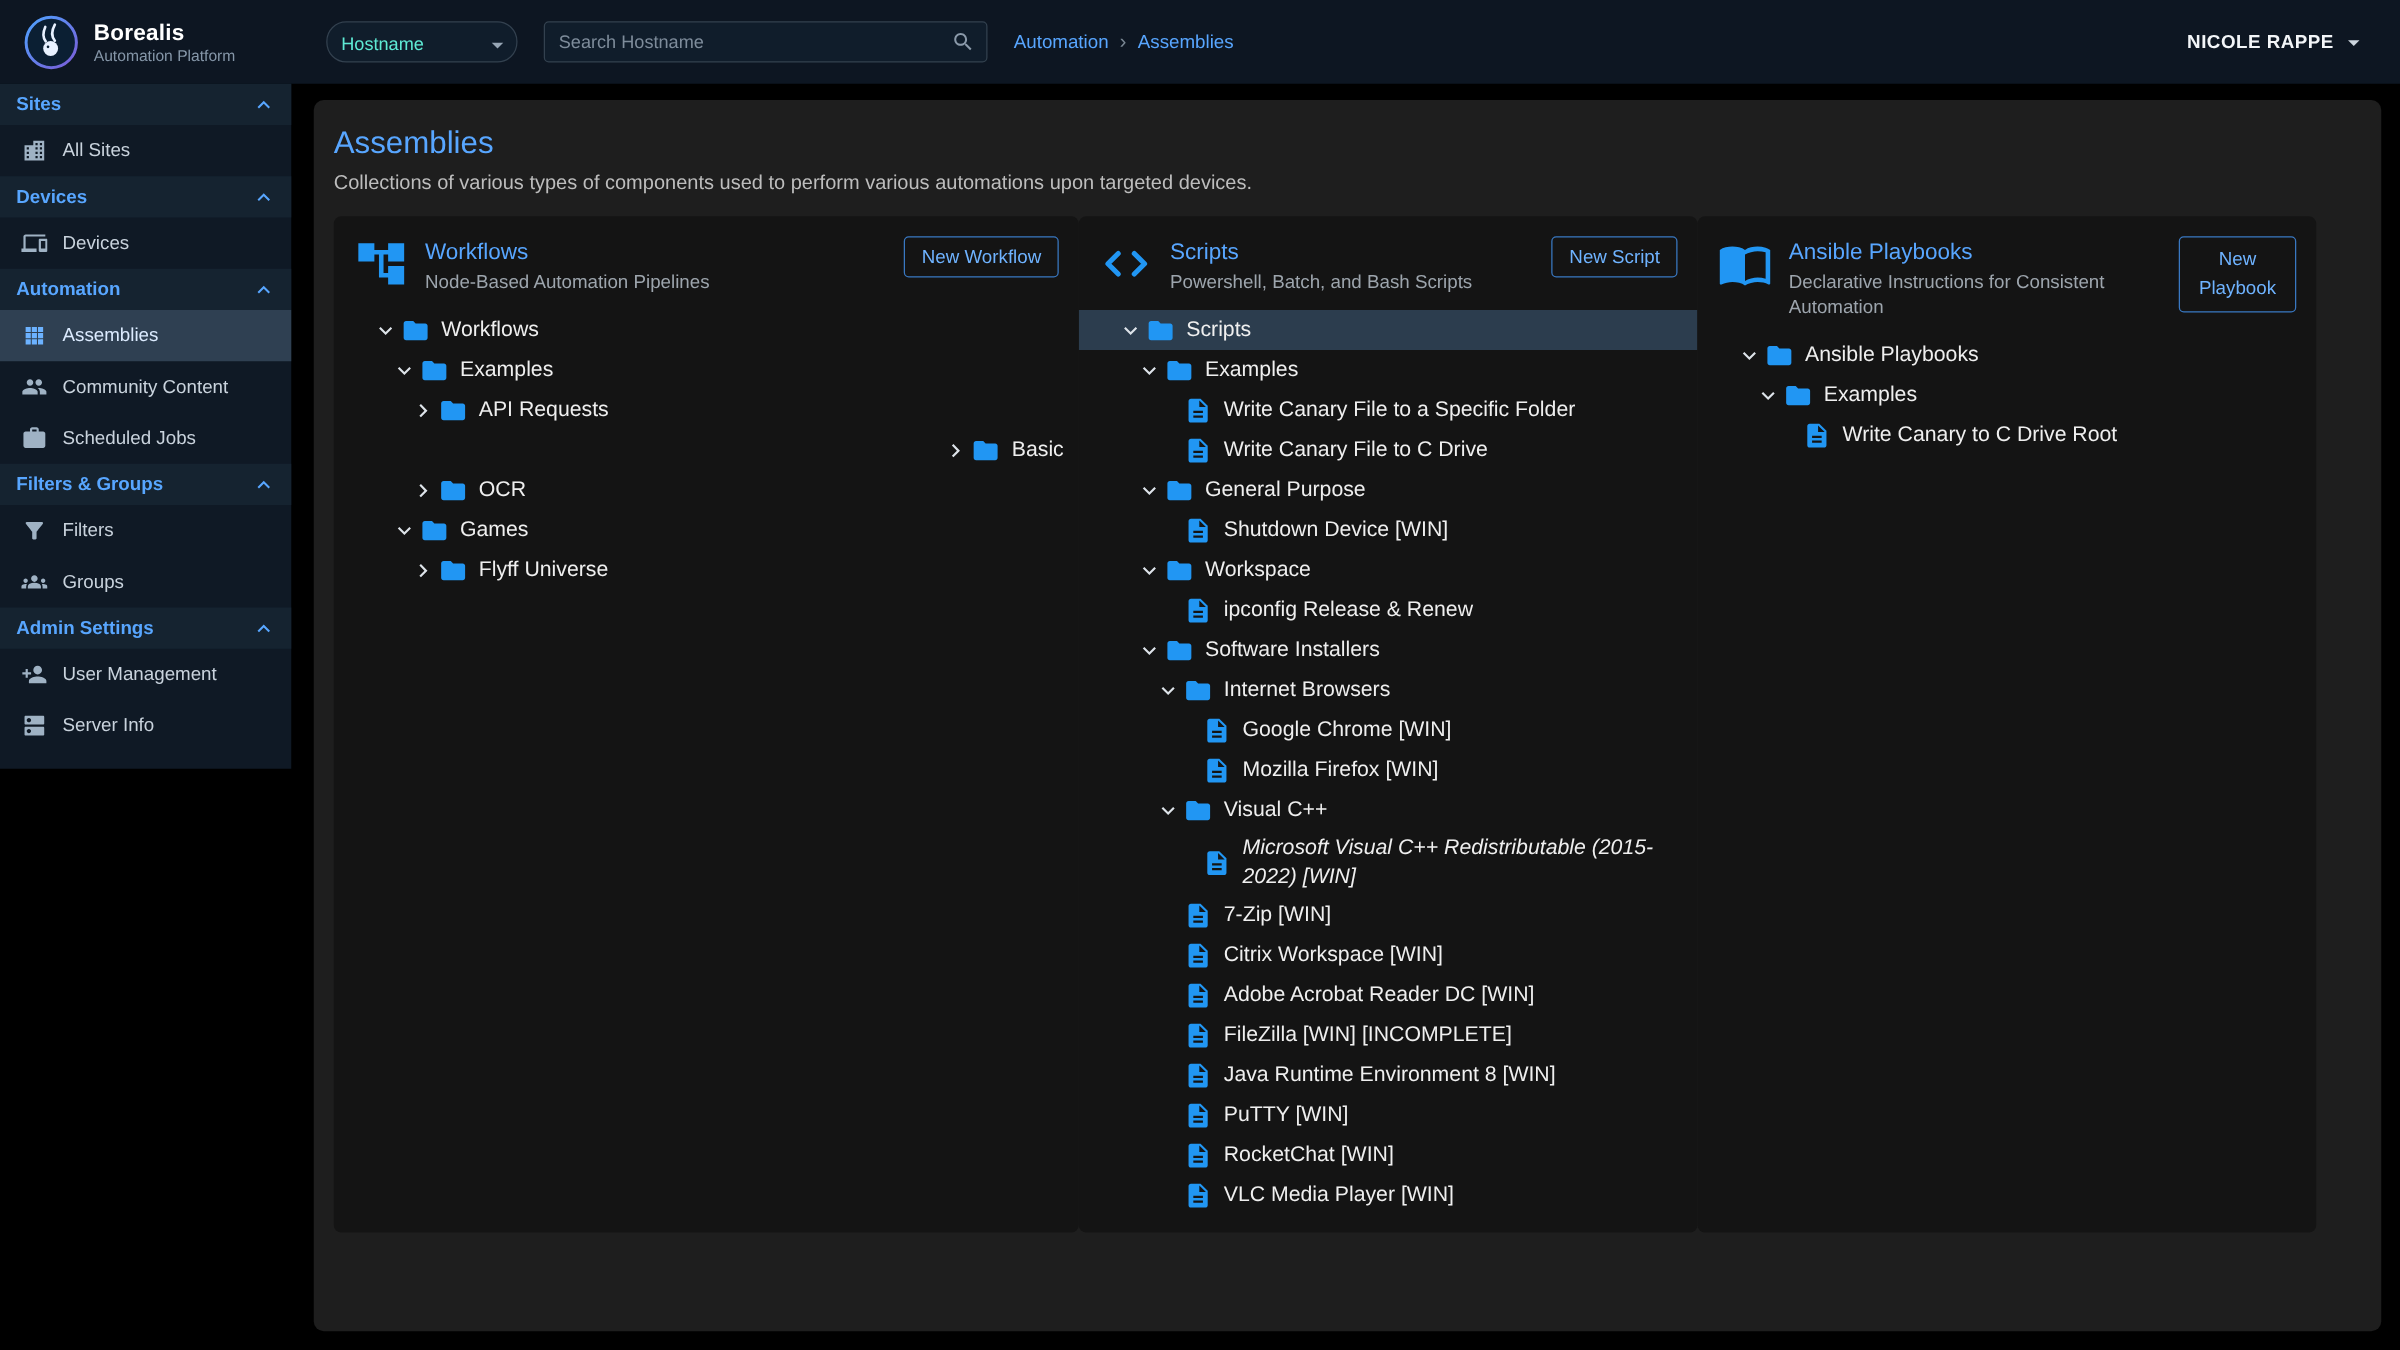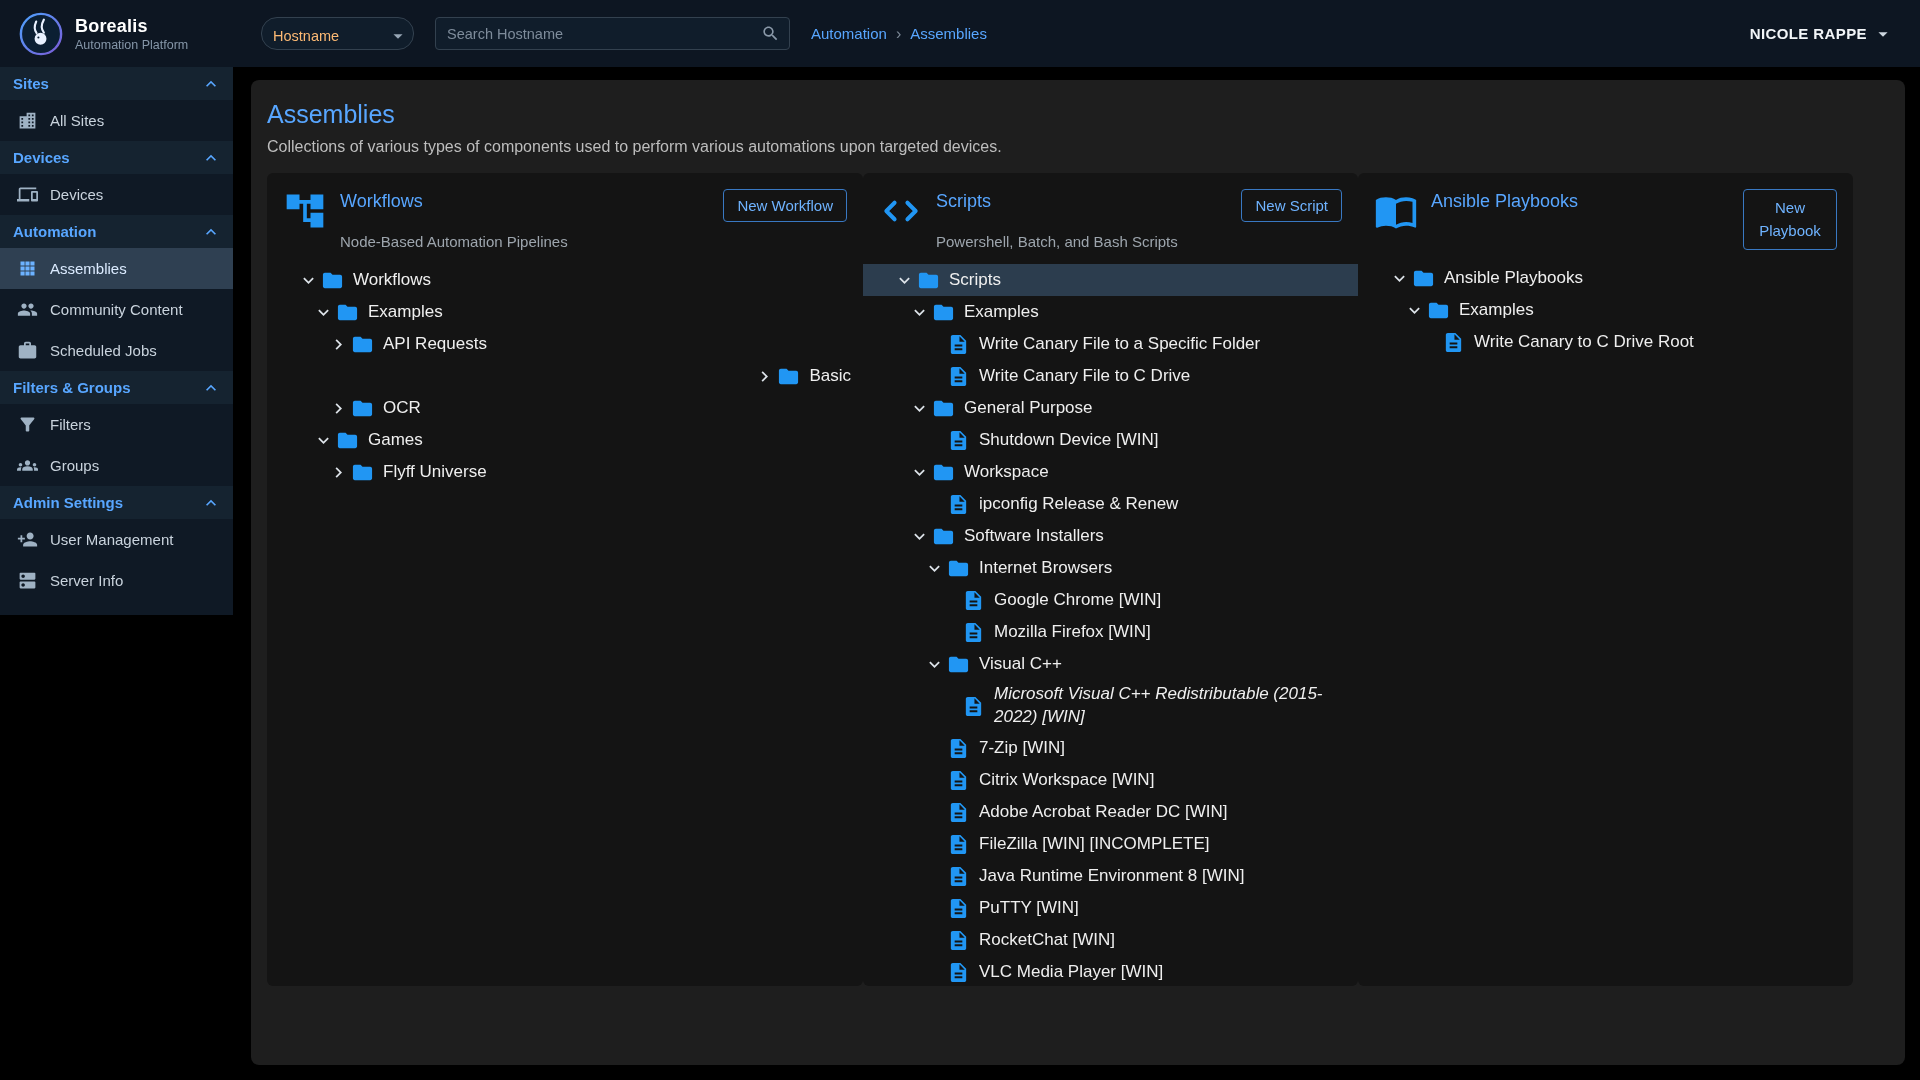--- a/index.html
+++ b/index.html
@@ -5,21 +5,21 @@
   *{margin:0;padding:0;box-sizing:border-box}
   html,body{width:1920px;height:1080px;background:#000;overflow:hidden;
     font-family:"Liberation Sans",sans-serif;color:#e6e6e6}
   
   .topbar{height:67px;background:var(--topbar_bg,#0d1622);display:flex;align-items:center;padding:0 26px 0 18px}
   .brand{display:flex;align-items:center;gap:11px;width:243px;flex:none}
   .logo{width:46px;height:46px}
   .brand-name{font-size:18px;font-weight:700;color:#fff;letter-spacing:.2px}
   .brand-sub{font-size:12.5px;color:#8596a8;margin-top:1px}
   .hostname-select{width:153px;height:33px;background:#101d2b;border:1px solid #33414f;border-radius:16px;
-    display:flex;align-items:center;justify-content:space-between;padding:4px 4px 0 11px;font-size:14.5px;color:#fdba74;cursor:pointer;flex:none}
+    display:flex;align-items:center;justify-content:space-between;padding:4px 4px 0 11px;font-size:14.5px;color:#5eead4;cursor:pointer;flex:none}
   .caret{width:22px;height:22px;color:#97a6b5}
   .search-box{width:355px;height:33px;background:#101d2b;border:1px solid #33414f;border-radius:4px;
     display:flex;align-items:center;padding:0 9px 0 11px;margin-left:21px;flex:none}
   .search-box input{flex:1;background:transparent;border:none;outline:none;color:#e3e9ef;font-size:14.5px;font-family:inherit}
   .search-box input::placeholder{color:#7e8c9b}
   .search-icon{width:19px;height:19px;color:#8a99a9}
   .breadcrumb{display:flex;align-items:center;margin-left:21px;font-size:15px}
   .bc-link{color:var(--accent,#58a6ff);cursor:pointer;text-decoration:none}
   .bc-sep{color:#7a8794;padding:0 9px;font-size:16px}
   .user-menu{margin-left:auto;display:flex;align-items:center;gap:5px;cursor:pointer}
@@ -42,21 +42,21 @@
   
   .cards{display:flex;align-items:flex-start}
   .card{background:var(--card_bg,#141414);border-radius:6px;height:813px;padding-top:16px;overflow:hidden}
   .card-workflows{width:596px}
   .card-scripts{width:495px}
   .card-playbooks{width:495px}
   .card-head{display:flex;align-items:flex-start;gap:13px;padding:0 16px;margin-bottom:12px}
   .card-icon{width:44px;height:44px;color:var(--icon_blue,#2196f3);flex:none}
   .card-titles{flex:1;padding-top:2px}
   .card-title{color:var(--accent,#58a6ff);font-size:18px;font-weight:400}
-  .card-sub{color:#9da5ad;font-size:15px;margin-top:20px;line-height:1.35}
+  .card-sub{color:#9da5ad;font-size:15px;margin-top:4px;line-height:1.35}
   .card-btn{background:transparent;border:1px solid #3978c2;color:#6fb3ff;font-size:15px;border-radius:4px;
     padding:7px 13px;font-family:inherit;cursor:pointer;white-space:nowrap;flex:none}
   .card-btn.wrap{white-space:normal;width:94px;line-height:1.5;padding:7px 8px}
   
   .tree-row{display:flex;align-items:center;min-height:32px;padding-right:12px;cursor:pointer}
   .tree-row.selected{background:var(--selected_row_bg,#2c3d4e)}
   .chev{width:26px;min-width:26px;display:inline-flex;justify-content:center;align-items:center;color:#dde3e9}
   .chev svg{width:21px;height:21px}
   .node-icon{width:23px;height:23px;margin-right:9px;color:var(--icon_blue,#2196f3);flex:none}
   .tree-label{font-size:17px;color:#efefef;line-height:1.35;padding:3px 0}
@@ -594,20 +594,21 @@
           </section>
           <section class="card card-playbooks">
             <div class="card-head">
               <span class="card-icon">
                 <svg viewBox="0 0 24 24" fill="currentColor">
                   <path fill-rule="evenodd" d="M21 5c-1.11-.35-2.33-.5-3.5-.5-1.95 0-4.05.4-5.5 1.5-1.45-1.1-3.55-1.5-5.5-1.5S2.45 4.9 1 6v14.65c0 .25.25.5.5.5.1 0 .15-.05.25-.05C3.1 20.45 5.05 20 6.5 20c1.95 0 4.05.4 5.5 1.5 1.35-.85 3.8-1.5 5.5-1.5 1.65 0 3.35.3 4.75 1.05.1.05.15.05.25.05.25 0 .5-.25.5-.5V6c-.6-.45-1.25-.75-2-1zm0 13.5c-1.1-.35-2.3-.5-3.5-.5-1.7 0-4.15.65-5.5 1.5V8c1.35-.85 3.8-1.5 5.5-1.5 1.2 0 2.4.15 3.5.5v11.5z"></path>
                 </svg>
               </span>
               <div class="card-titles">
                 <div class="card-title">Ansible Playbooks</div>
+                <div class="card-sub">Declarative Instructions for Consistent Automation</div>
               </div>
               <button class="card-btn wrap">New Playbook</button>
             </div>
             <div class="tree">
               <div class="tree-row" style="padding-left: 28px;">
                 <span class="chev">
                   <svg viewBox="0 0 24 24" fill="currentColor">
                     <path d="M7.41 8.59L12 13.17l4.59-4.58L18 10l-6 6-6-6 1.41-1.41z"></path>
                   </svg>
                 </span>

